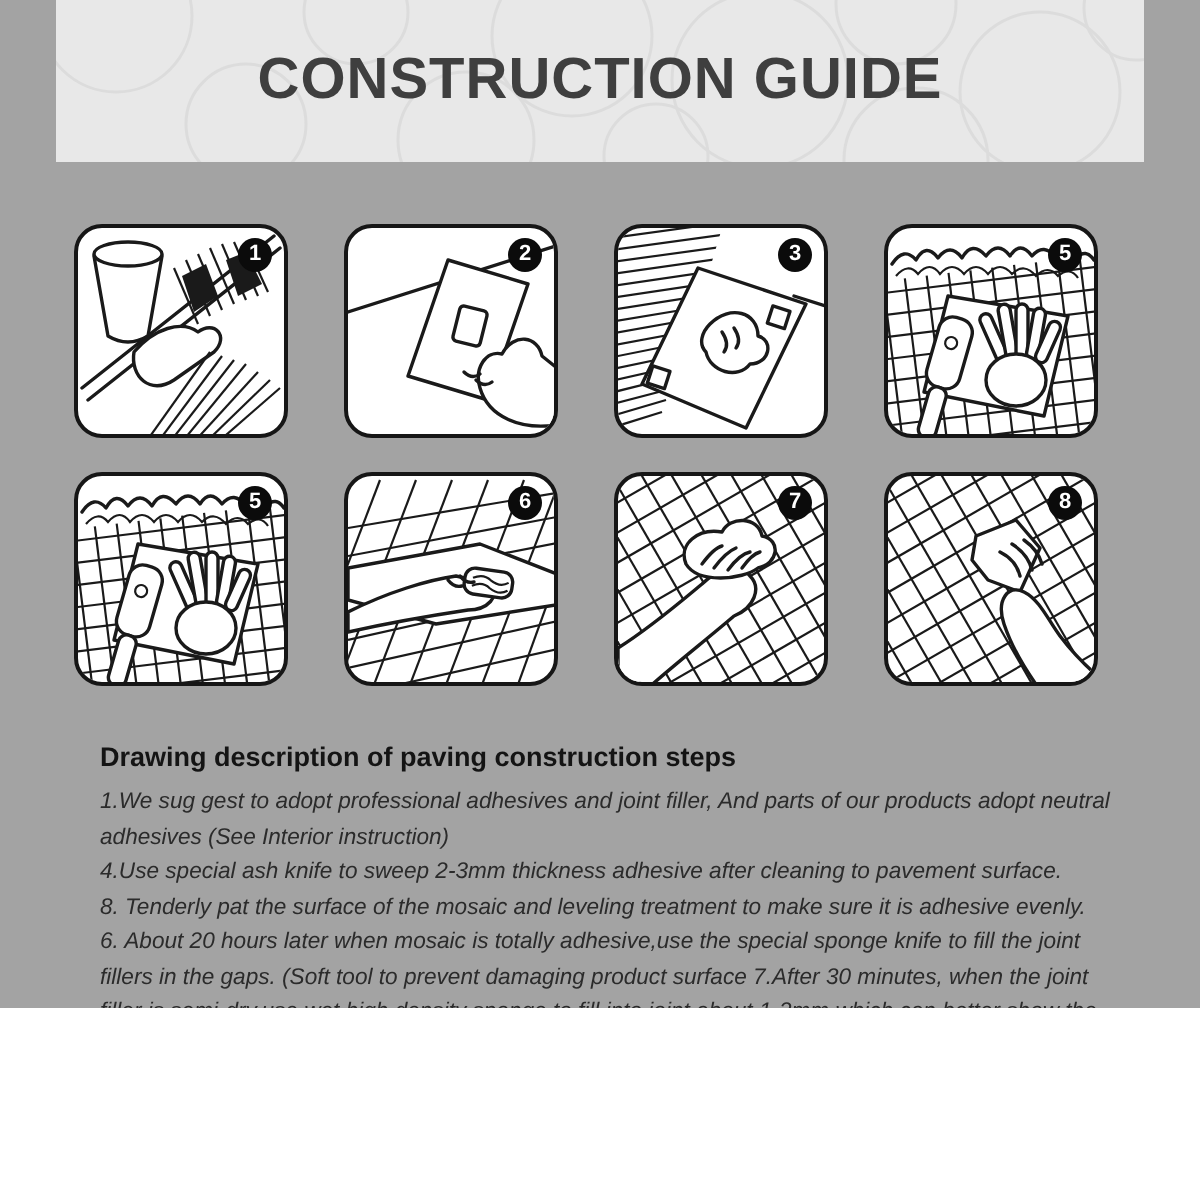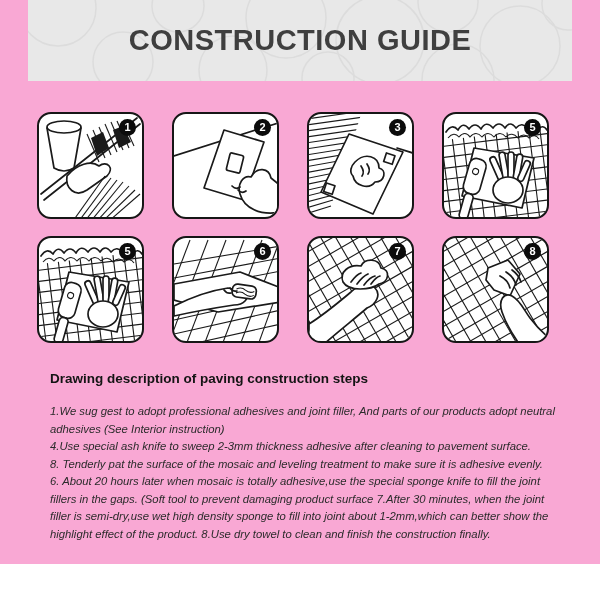--- a/index.html
+++ b/index.html
@@ -1,17 +1,17 @@
 <!DOCTYPE html>
 <html><head>
 <meta charset="utf-8">
 <style>
   * { margin:0; padding:0; box-sizing:border-box; }
   html,body { width:600px; height:600px; background:#ffffff; font-family:"Liberation Sans", sans-serif; }
-  .page { position:relative; width:600px; height:564px; background:#f9a8d4; overflow:hidden; }
+  .page { position:relative; width:600px; height:504px; background:#a3a3a3; overflow:hidden; }
 
   
   .banner {
     position:absolute; left:28px; top:0; width:544px; height:81px;
     background:#e8e8e8; overflow:hidden;
   }
   .banner svg.pattern { position:absolute; left:0; top:0; }
   .banner .title {
     position:absolute; left:0; top:0; width:100%; height:100%;
     display:flex; align-items:center; justify-content:center;
@@ -29,21 +29,21 @@
   .panel svg.art { position:absolute; left:0; top:0; }
   .badge {
     position:absolute; top:5px; right:6px; width:17px; height:17px;
     background:#0b0b0b; border-radius:50%; color:#ffffff;
     font-size:11px; font-weight:bold; display:flex; align-items:center; justify-content:center;
     line-height:1;
   }
 
   
   .desc { position:absolute; left:50px; top:371px; width:512px; color:#2b2b2b; }
-  .desc h2 { font-size:13.5px; font-weight:bold; color:#141414; margin-bottom:17px; }
+  .desc h2 { font-size:13.5px; font-weight:bold; color:#141414; margin-bottom:7px; }
   .desc p { font-size:11.3px; line-height:17.5px;font-style:italic; }
 
   .st { stroke:#1a1a1a; fill:none; stroke-width:1.7; stroke-linecap:round; stroke-linejoin:round; }
   .stw { stroke:#1a1a1a; fill:#ffffff; stroke-width:1.7; stroke-linejoin:round; }
   .thin { stroke:#1a1a1a; fill:none; stroke-width:1.1; }
   .blk { fill:#1a1a1a; stroke:none; }
 </style>
 </head>
 <body>
 

